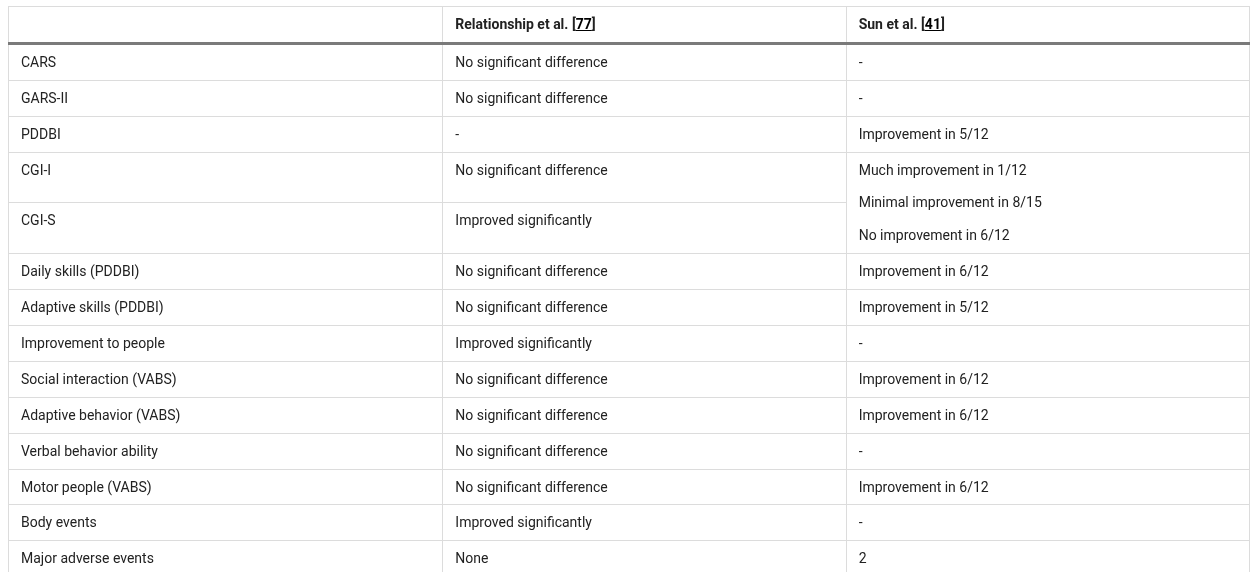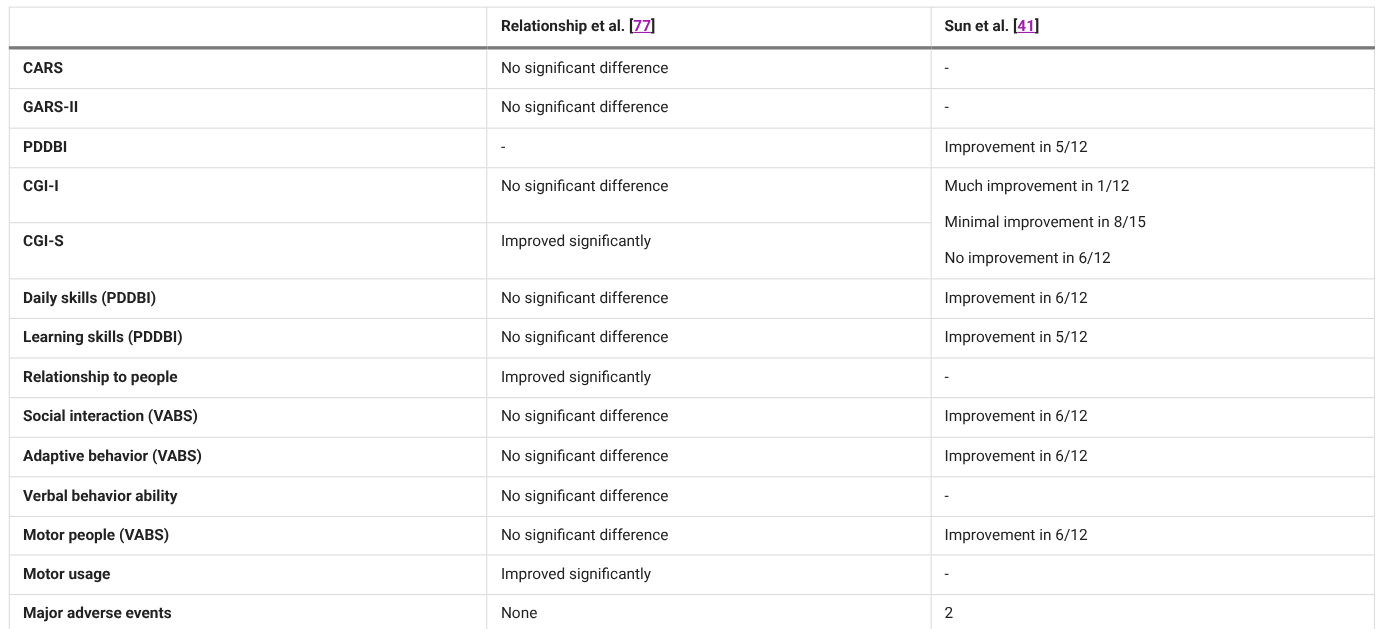--- a/index.html
+++ b/index.html
@@ -31,24 +31,24 @@
   }
   table.data thead tr {
     border-bottom: 3px solid #7a7a7a;
   }
   table.data thead th {
     background: #ffffff;
     border-bottom: 3px solid #7a7a7a;
     font-weight: 700;
   }
   table.data tbody td.rowhead {
-    font-weight: 700;
+    font-weight: 400;
   }
   a.ref {
-    color: #a21caf;
+    color: #000000;
     text-decoration: underline;
   }
   .col-a { width: 35%; }
   .col-b { width: 32.5%; }
   .col-c { width: 32.5%; }
   .multi-line span { display: block; }
   .multi-line .gap { height: 14px; }
 </style>
 </head>
 <body>
@@ -105,26 +105,26 @@
       <tr>
         <td class="rowhead">CGI-S</td>
         <td>Improved significantly</td>
       </tr>
       <tr>
         <td class="rowhead">Daily skills (PDDBI)</td>
         <td>No significant difference</td>
         <td>Improvement in 6/12</td>
       </tr>
       <tr>
-        <td class="rowhead">Learning skills (PDDBI)</td>
+        <td class="rowhead">Adaptive skills (PDDBI)</td>
         <td>No significant difference</td>
         <td>Improvement in 5/12</td>
       </tr>
       <tr>
-        <td class="rowhead">Relationship to people</td>
+        <td class="rowhead">Improvement to people</td>
         <td>Improved significantly</td>
         <td>-</td>
       </tr>
       <tr>
         <td class="rowhead">Social interaction (VABS)</td>
         <td>No significant difference</td>
         <td>Improvement in 6/12</td>
       </tr>
       <tr>
         <td class="rowhead">Adaptive behavior (VABS)</td>
@@ -135,21 +135,21 @@
         <td class="rowhead">Verbal behavior ability</td>
         <td>No significant difference</td>
         <td>-</td>
       </tr>
       <tr>
         <td class="rowhead">Motor people (VABS)</td>
         <td>No significant difference</td>
         <td>Improvement in 6/12</td>
       </tr>
       <tr>
-        <td class="rowhead">Motor usage</td>
+        <td class="rowhead">Body events</td>
         <td>Improved significantly</td>
         <td>-</td>
       </tr>
       <tr>
         <td class="rowhead">Major adverse events</td>
         <td>None</td>
         <td>2</td>
       </tr>
     </tbody>
   </table>

